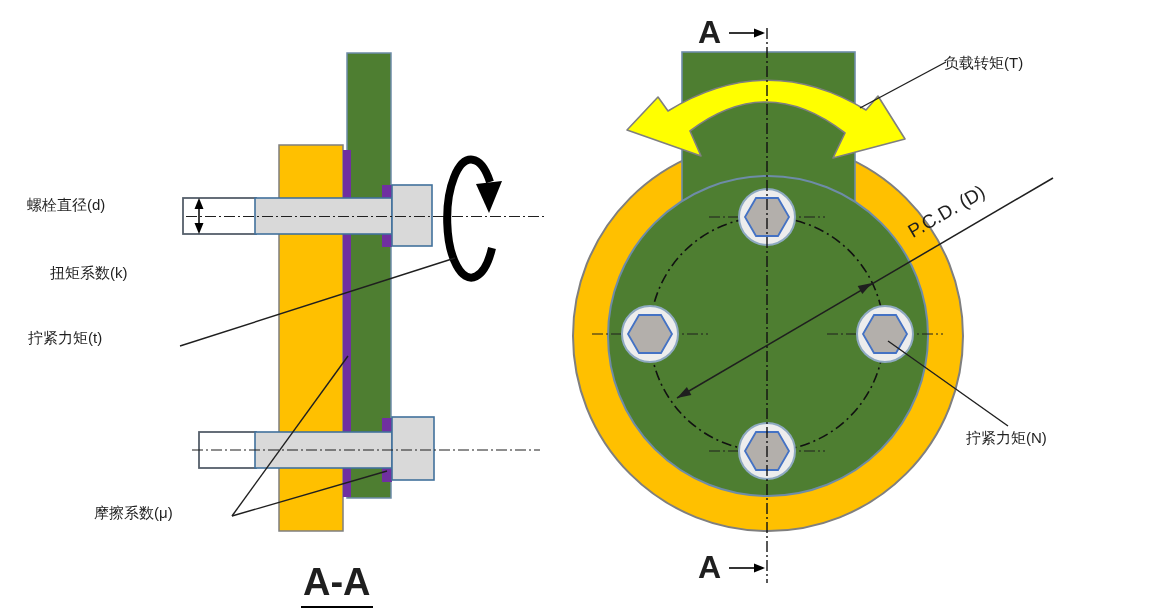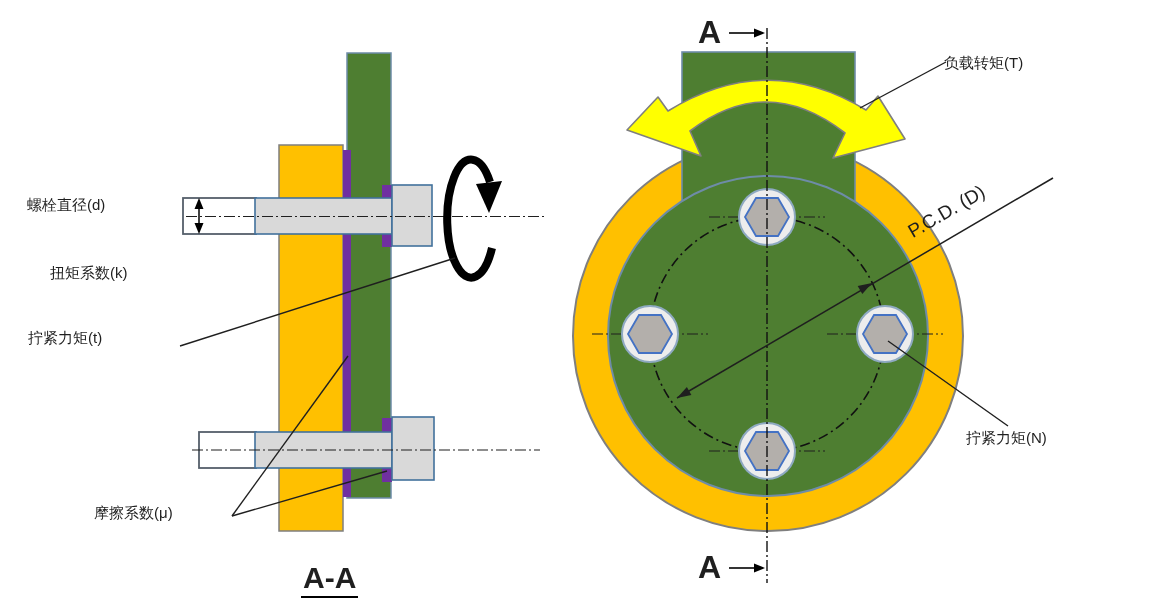--- a/index.html
+++ b/index.html
@@ -3,21 +3,21 @@
 <meta charset="utf-8">
 <style>
   html,body{margin:0;padding:0;background:#ffffff;}
   #stage{
     position:relative;width:1154px;height:612px;background:#ffffff;overflow:hidden;
     font-family:"Liberation Sans","DejaVu Sans",sans-serif;color:#1f1f1f;
   }
   #diagram-svg{position:absolute;left:0;top:0;}
   .lbl{position:absolute;white-space:nowrap;font-size:15px;line-height:1.2;color:#1f1f1f;}
   .marker{font-size:32px;font-weight:600;}
-  .section-title{font-size:30px;font-weight:600;border-bottom:2.5px solid #000;padding:0 2px 0 2px;}
+  .section-title{font-size:38px;font-weight:600;border-bottom:2.5px solid #000;padding:0 2px 0 2px;}
   .pcd{font-size:19px;transform-origin:0 50%;transform:rotate(-30deg);}
 </style>
 </head>
 <body>
 
 <div id="stage">
 
   <svg id="diagram-svg" width="1154" height="612" viewBox="0 0 1154 612">
 
     <g>

